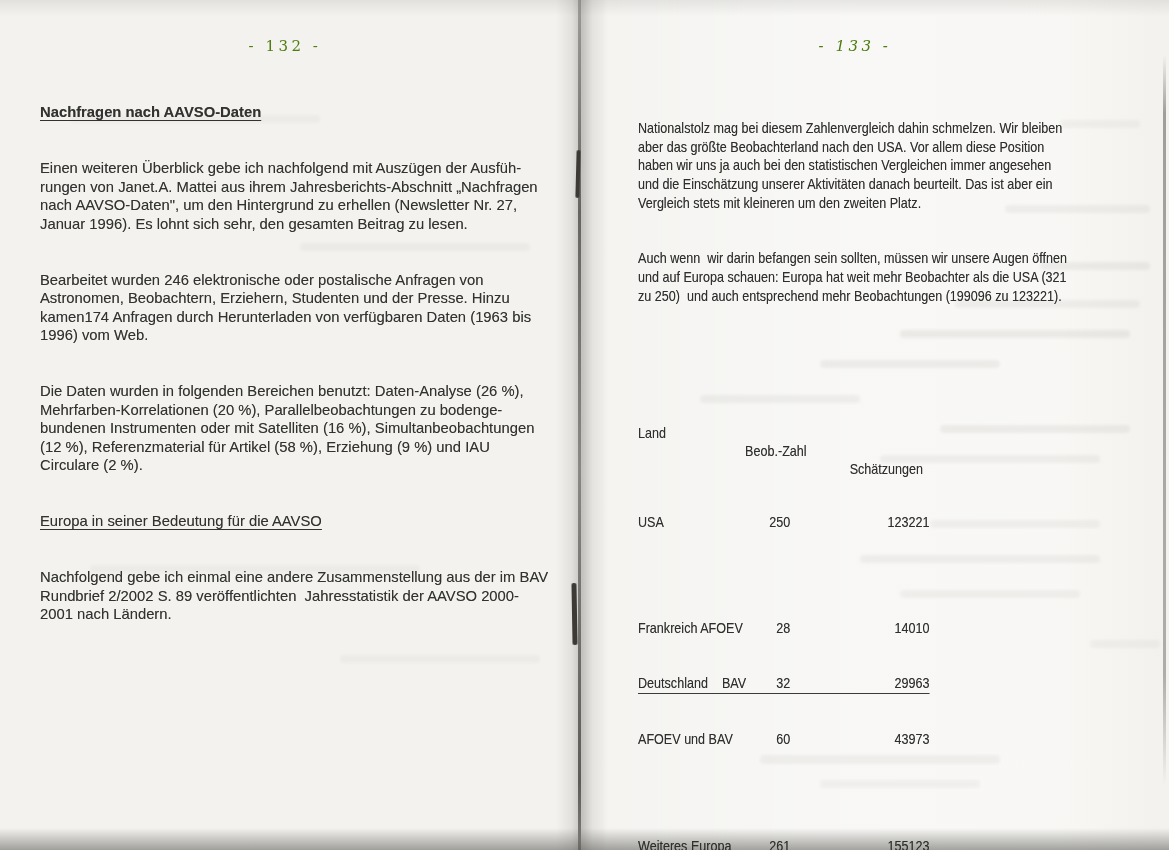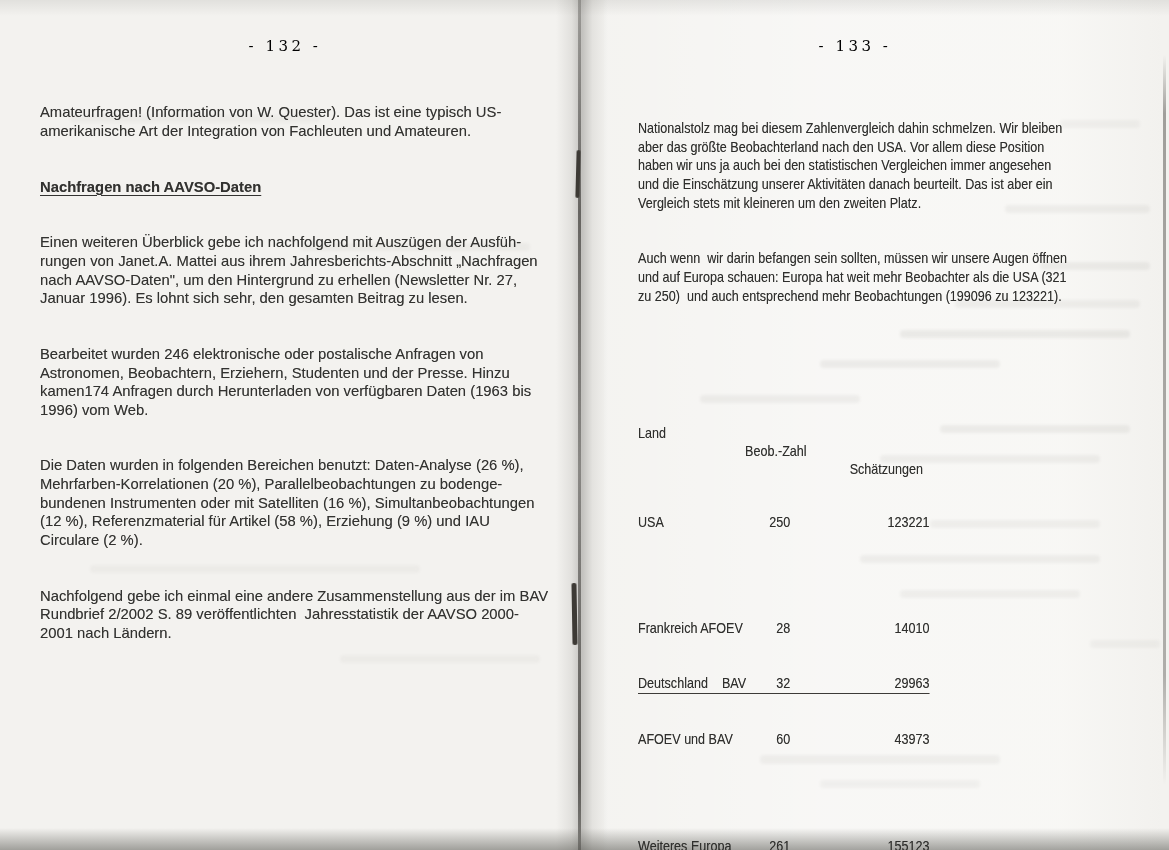--- a/index.html
+++ b/index.html
@@ -21,23 +21,23 @@
     background:linear-gradient(180deg,rgba(42,40,36,.28),rgba(42,40,36,.62) 25%,rgba(42,40,36,.40) 55%,rgba(42,40,36,.68) 92%,rgba(42,40,36,.45));}
   .staple{position:absolute;background:#3d3a35;border-radius:2px;filter:blur(.4px);}
   .staple.s1{left:576px;top:150px;width:4px;height:48px;transform:rotate(1.5deg);}
   .staple.s2{left:572px;top:583px;width:5px;height:62px;transform:rotate(-1deg);}
   .edge-line-right{position:absolute;left:1163px;top:55px;width:2.5px;height:730px;
     background:linear-gradient(180deg,rgba(92,90,86,0),rgba(92,90,86,.55) 8%,rgba(92,90,86,.45) 85%,rgba(92,90,86,0));}
   .smudge{position:absolute;background:#77746c;border-radius:4px;filter:blur(1.6px);}
   
   .pagenum{position:absolute;top:37px;width:200px;text-align:center;
     font-family:"DejaVu Serif","Liberation Serif",serif;font-size:15px;font-weight:500;
-    letter-spacing:3.5px;color:#000000;}
+    letter-spacing:3.5px;color:#4d7c0f;}
   .left-num{left:185px;}
-  .right-num{left:755px;}
+  .right-num{left:755px;font-style:italic;}
   .textcol{position:absolute;color:#323230;font-size:14.8px;line-height:18.6px;
     white-space:pre-wrap;text-shadow:0 0 .5px rgba(55,55,52,.45);}
   .left-col{left:40px;top:66px;width:548px;}
   .right-col{left:638px;top:82px;width:620px;transform:scaleX(.85);transform-origin:0 0;color:#2e2e2c;}
   .textcol p{margin:0;}
   .mt8{margin-top:8px;}  .mt9{margin-top:9px;}  .mt10{margin-top:10px;} .mt30{margin-top:30px;} .mt34{margin-top:34px;font-weight:bold;}
   .heading{text-decoration:underline;text-underline-offset:3px;text-decoration-thickness:1px;}
   
   .vtable{margin-top:8px;width:343px;}
   .thead{position:relative;height:19px;line-height:18px;}
@@ -80,36 +80,35 @@
   <div class="smudge" style="left:860px;top:555px;width:240px;height:8px;opacity:.08"></div>
   <div class="smudge" style="left:900px;top:590px;width:180px;height:8px;opacity:.07"></div>
   <div class="smudge" style="left:1090px;top:640px;width:70px;height:8px;opacity:.06"></div>
   <div class="smudge" style="left:760px;top:755px;width:240px;height:9px;opacity:.07"></div>
   <div class="smudge" style="left:820px;top:780px;width:160px;height:8px;opacity:.06"></div>
   <div class="bottom-shade"></div>
 
   <div>
     <div class="pagenum left-num">- 132 -</div>
     <div class="textcol left-col">
-      <p>Amateurfragen! (Information von W. Quester). Das ist eine typisch US-
-amerikanische Art der Integration von Fachleuten und Amateuren.</p>
       <p class="heading mt34">Nachfragen nach AAVSO-Daten</p>
       <p class="mt10">Einen weiteren Überblick gebe ich nachfolgend mit Auszügen der Ausfüh-
 rungen von Janet.A. Mattei aus ihrem Jahresberichts-Abschnitt „Nachfragen
 nach AAVSO-Daten", um den Hintergrund zu erhellen (Newsletter Nr. 27,
 Januar 1996). Es lohnt sich sehr, den gesamten Beitrag zu lesen.</p>
       <p class="mt8">Bearbeitet wurden 246 elektronische oder postalische Anfragen von
 Astronomen, Beobachtern, Erziehern, Studenten und der Presse. Hinzu
 kamen174 Anfragen durch Herunterladen von verfügbaren Daten (1963 bis
 1996) vom Web.</p>
       <p class="mt8">Die Daten wurden in folgenden Bereichen benutzt: Daten-Analyse (26 %),
 Mehrfarben-Korrelationen (20 %), Parallelbeobachtungen zu bodenge-
 bundenen Instrumenten oder mit Satelliten (16 %), Simultanbeobachtungen
 (12 %), Referenzmaterial für Artikel (58 %), Erziehung (9 %) und IAU
 Circulare (2 %).</p>
+      <p class="heading mt30">Europa in seiner Bedeutung für die AAVSO</p>
       <p class="mt10">Nachfolgend gebe ich einmal eine andere Zusammenstellung aus der im BAV
 Rundbrief 2/2002 S. 89 veröffentlichten  Jahresstatistik der AAVSO 2000-
 2001 nach Ländern.</p>
       
     </div>
   </div>
 
   <div>
     <div class="pagenum right-num">- 133 -</div>
     <div class="textcol right-col">

